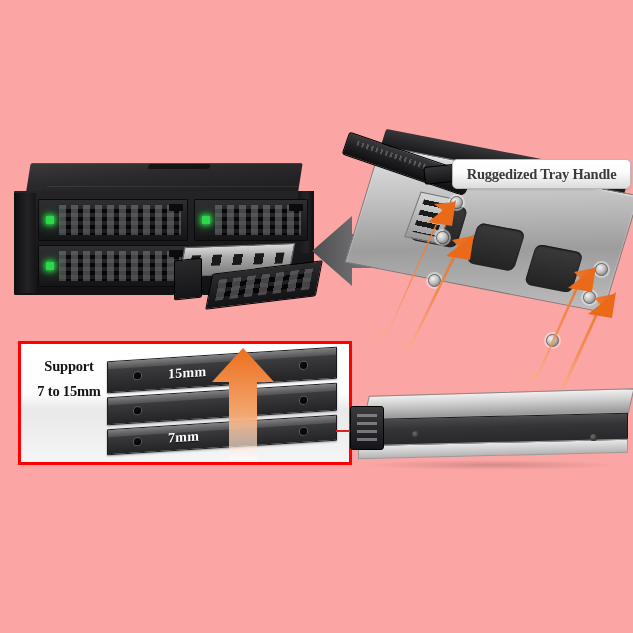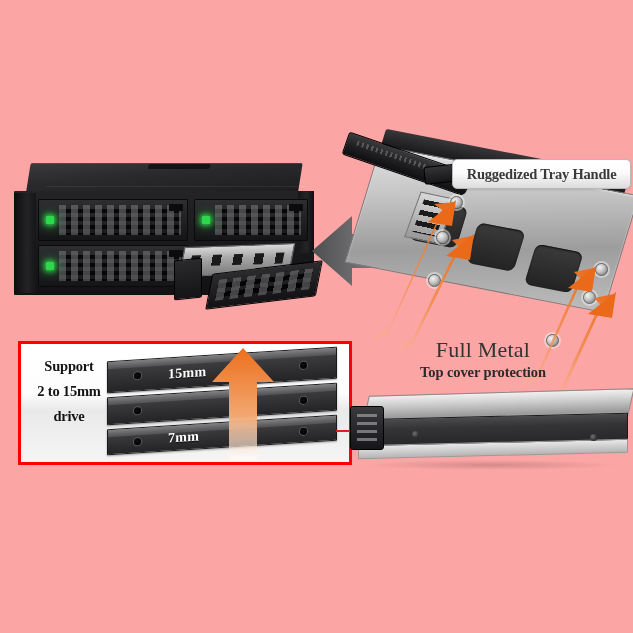--- a/index.html
+++ b/index.html
@@ -554,22 +554,21 @@
   </svg>
 
   <div id="handle-label">
     <span id="handle-label-text">Ruggedized Tray Handle</span>
   </div>
 
   <div id="red-box">
 
     <div id="red-box-text">
       <div>Support</div>
-      <div>2 to 15mm</div>
-      <div>drive</div>
+      <div>7 to 15mm</div>
     </div>
 
     <div class="drive-stack">
       <div class="drive" id="drive-15">
         <div class="drive-top"></div>
         <div class="drive-hole" style="left:26px; top:12px;"></div>
         <div class="drive-hole" style="left:192px; top:12px;"></div>
         <div class="drive-label" style="left:60px; top:8px;">15mm</div>
       </div>
 
@@ -595,24 +594,20 @@
           <stop offset="100%" stop-color="#ec6f1d"></stop>
         </linearGradient>
       </defs>
       <polygon points="32,0 63,34 46,34 46,112 18,112 18,34 1,34" fill="url(#upGrad)"></polygon>
     </svg>
   </div>
 
   <div id="connector-line"></div>
   <div id="connector-dot"></div>
 
-  <div id="full-metal-block">
-    <div id="full-metal-title">Full Metal</div>
-    <div id="full-metal-sub">Top cover protection</div>
-  </div>
 
   <div id="side-tray">
     <div class="side-top-cover"></div>
     <div class="side-body"></div>
     <div class="side-base"></div>
     <div class="side-handle"></div>
     <div class="side-screw ss1"></div>
     <div class="side-screw ss2"></div>
   </div>
   <div id="side-tray-shadow"></div>

